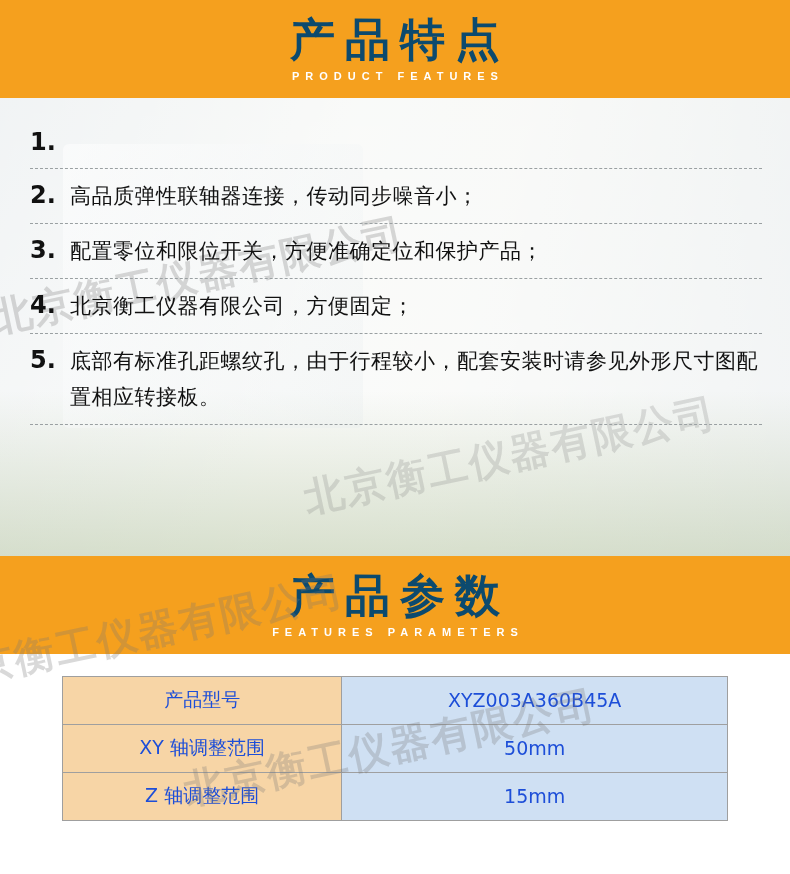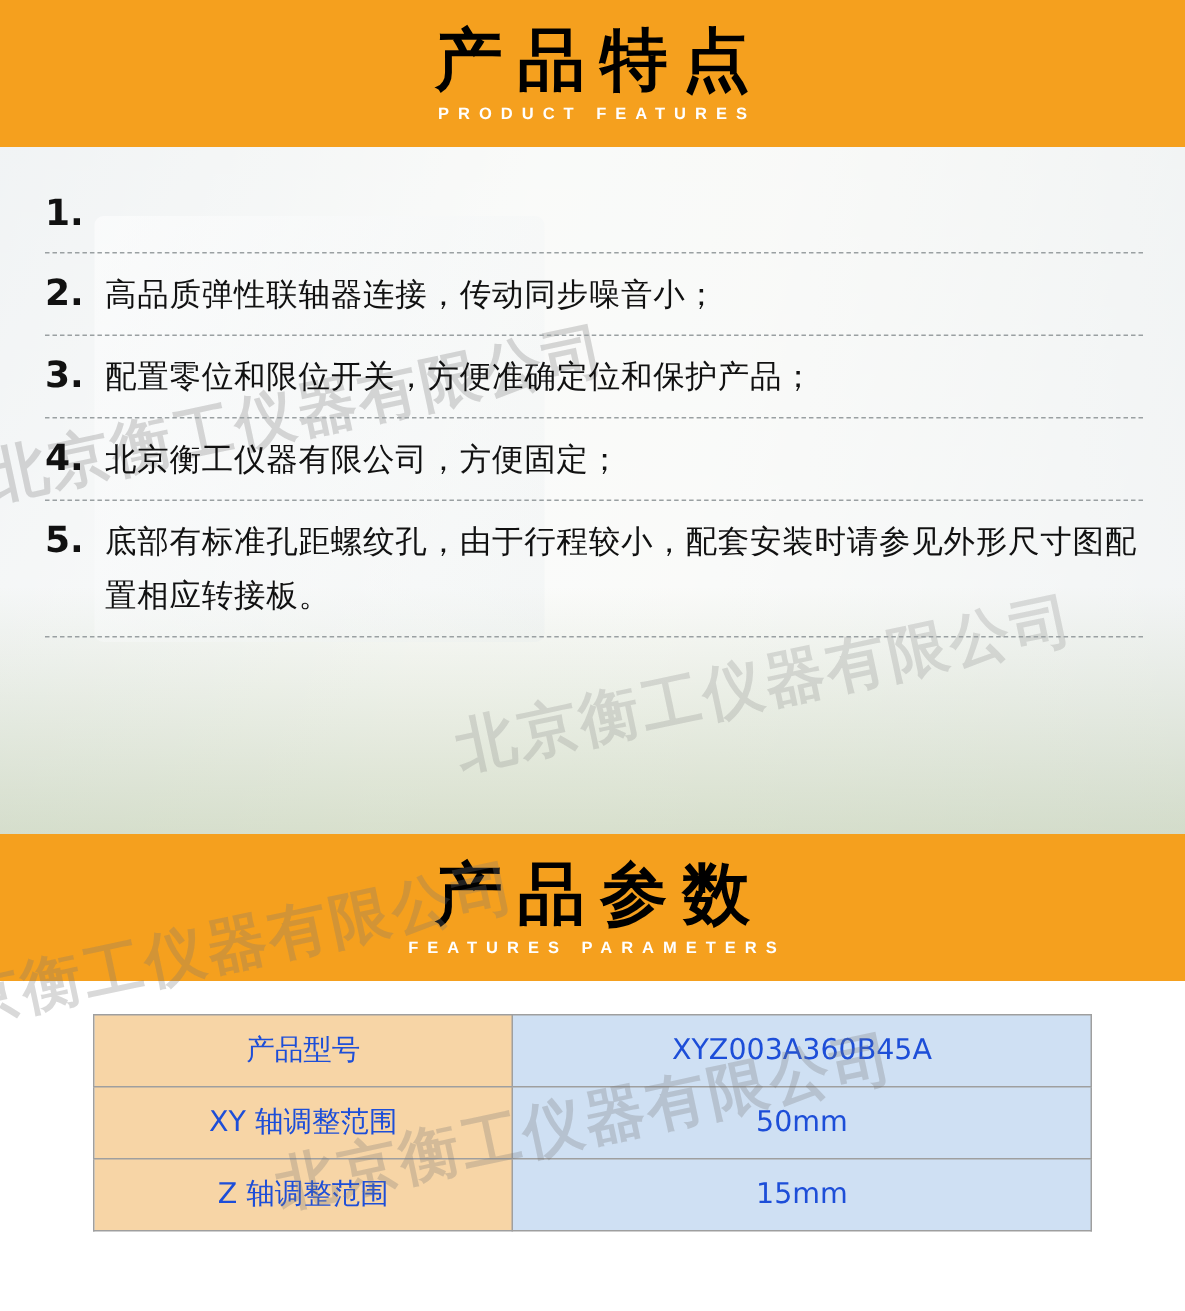--- a/index.html
+++ b/index.html
@@ -18,21 +18,21 @@
     background: #F5A01E;
     width: 100%;
     position: relative;
     text-align: center;
     padding: 14px 0 16px 0;
   }
   .banner-title {
     font-family: "DejaVu Sans", sans-serif;
     font-size: 45px;
     font-weight: bold;
-    color: #000000;
+    color: #0c4a6e;
     letter-spacing: 10px;
     line-height: 1.15;
     text-indent: 10px;
   }
   .banner-sub {
     font-size: 11px;
     font-weight: bold;
     color: #ffffff;
     letter-spacing: 6px;
     margin-top: 4px;

